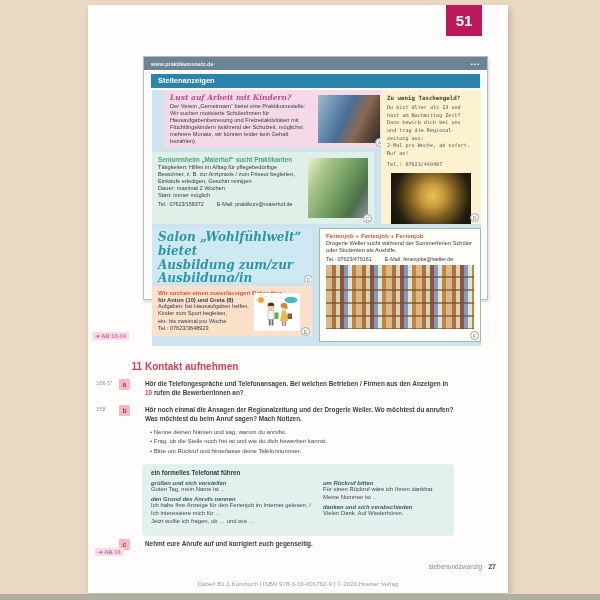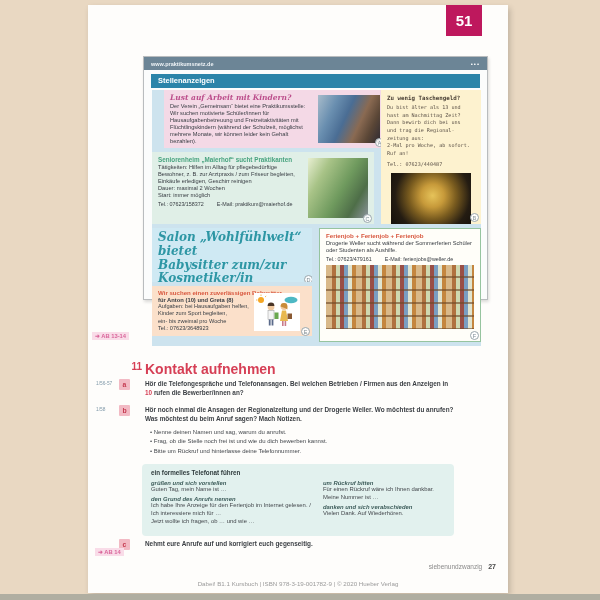--- a/index.html
+++ b/index.html
@@ -70,21 +70,21 @@
 
   
   .ab-link { position:absolute; font-size:5.8px; font-weight:bold; color:#d9659a;
     background:#f9dce8; padding:1px 3px; }
   .ab-top { left:4px; top:327px; }
   .ab-bottom { left:7px; top:543px; }
 
   .ex-heading { position:absolute; top:356px; left:0; width:420px; }
   .ex-num { position:absolute; left:36px; width:18px; text-align:right;
     font-size:10px; font-weight:bold; color:#d63f55; }
-  .ex-title { position:absolute; left:57px; font-size:14px; font-weight:bold; color:#d63f55;text-align:right; }
+  .ex-title { position:absolute; left:57px; font-size:10px; font-weight:bold; color:#d63f55;text-align:right; }
 
   .task { position:absolute; left:0; width:420px; }
   .task-a { top:374px; } .task-b { top:400px; } .task-c { top:534px; }
   .audio-ref { position:absolute; left:8px; top:2px; font-size:4.8px; color:#7f98a8; }
   .task-badge { position:absolute; left:31px; top:0; width:11px; height:11px; background:#f2bac4;
     color:#c43a50; font-size:6.8px; font-weight:bold; text-align:center; line-height:11px; border-radius:1px; }
   .task-text { position:absolute; left:57px; width:310px; font-size:6.4px; font-weight:600;
     color:#3b3f44; line-height:1.45; }
   .task-text .red-ref { color:#d63f55; }
   .bullets { position:absolute; left:62px; top:423px; width:300px; }
@@ -158,21 +158,21 @@
             <span>Tel.: 07623/158372</span>
             <span>E-Mail: praktikum@maierhof.de</span>
           </div>
         </div>
         <div class="photo-c"></div>
         <span class="adlabel" style="right:2px; bottom:1px;">C</span>
       </div>
 
       <div class="ad ad-d">
         <div class="script-title">Salon „Wohlfühlwelt“ bietet</div>
-        <div class="script-title">Babysitter zum/zur Kosmetiker/in</div>
+        <div class="script-title">Ausbildung zum/zur Ausbildung/in</div>
         <div class="d-line">Ab September, für 2 Jahre</div>
         <div class="d-line">Bitte um Bewerbungen mit Schulzeugnis</div>
         <div class="contact">
           <span>Tel.: 07623/657397</span>
           <span>E-Mail: kosmetik@wohlfühlwelt.de</span>
         </div>
         <span class="adlabel" style="right:-1px; bottom:-2px;">D</span>
       </div>
 
       <div class="ad ad-e">

